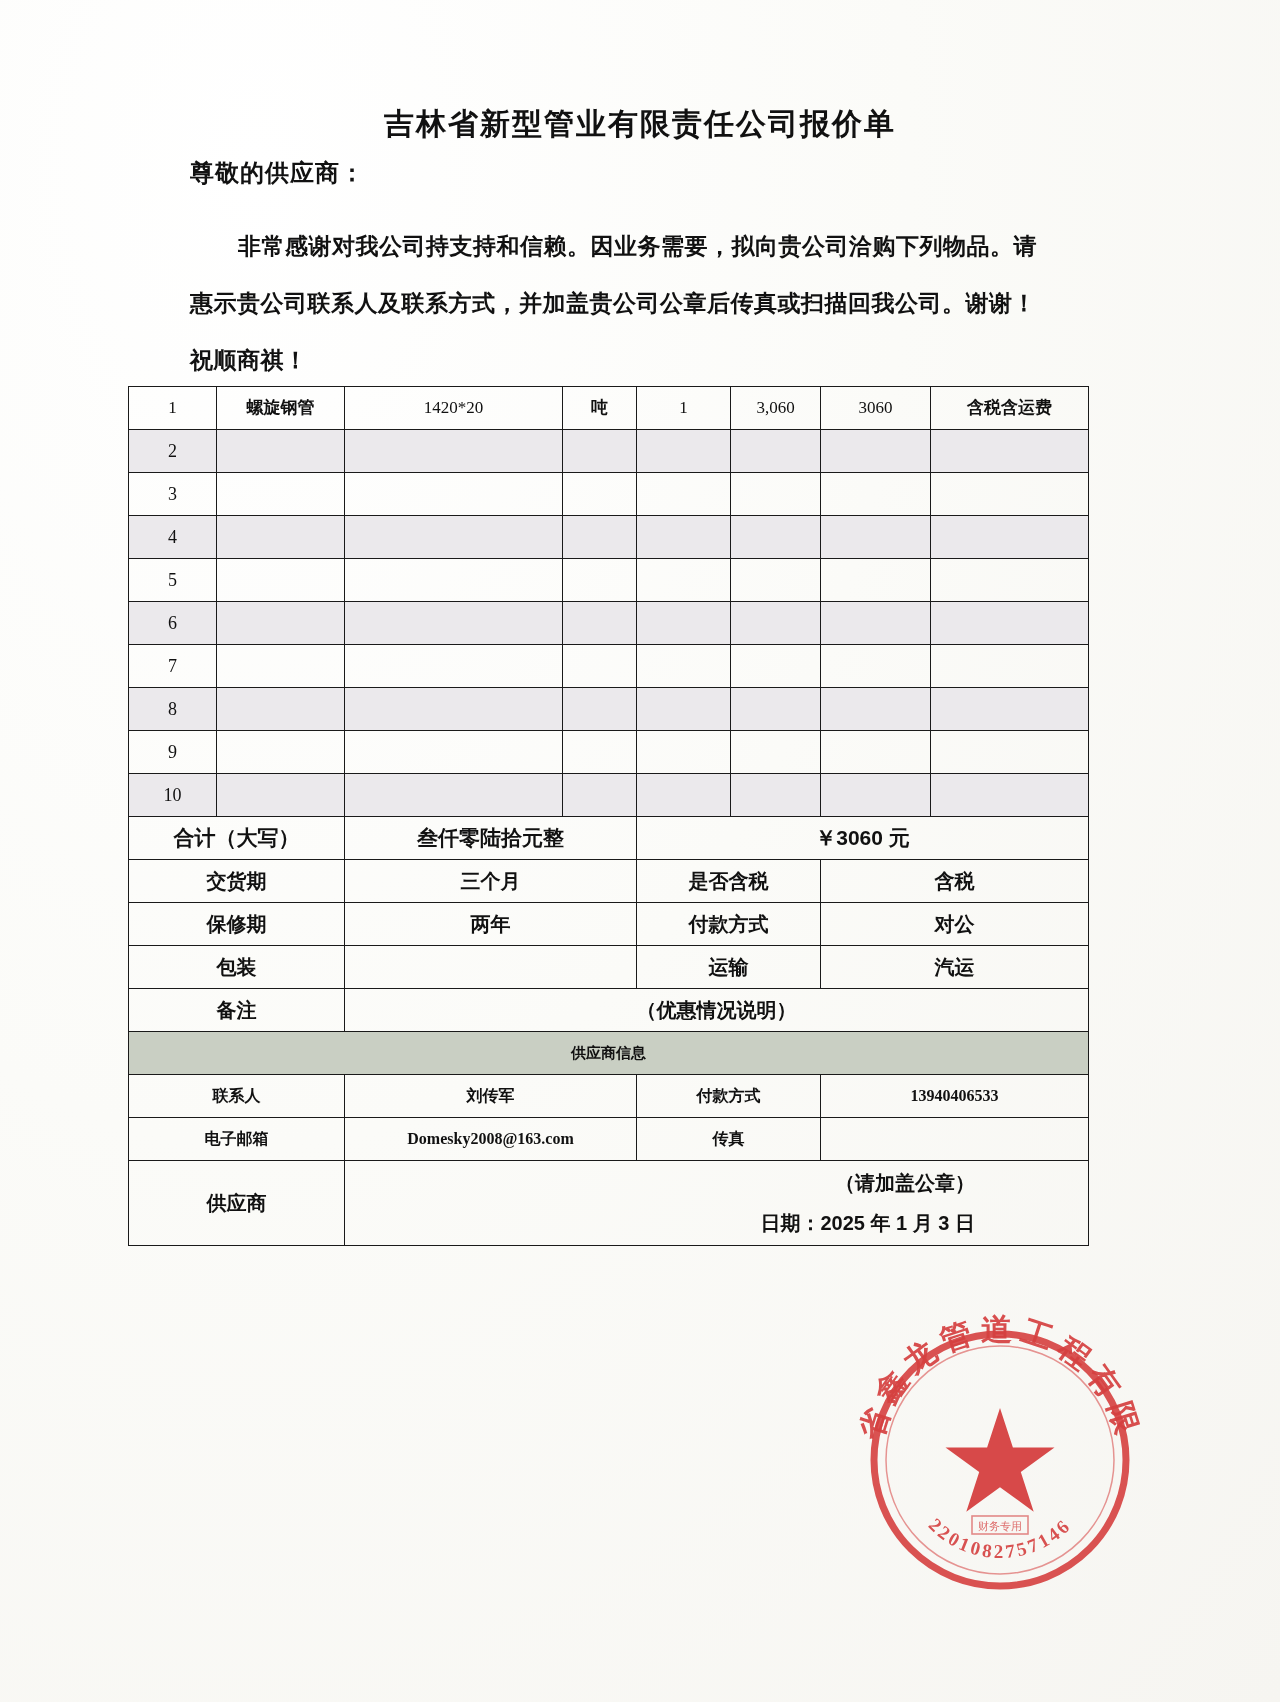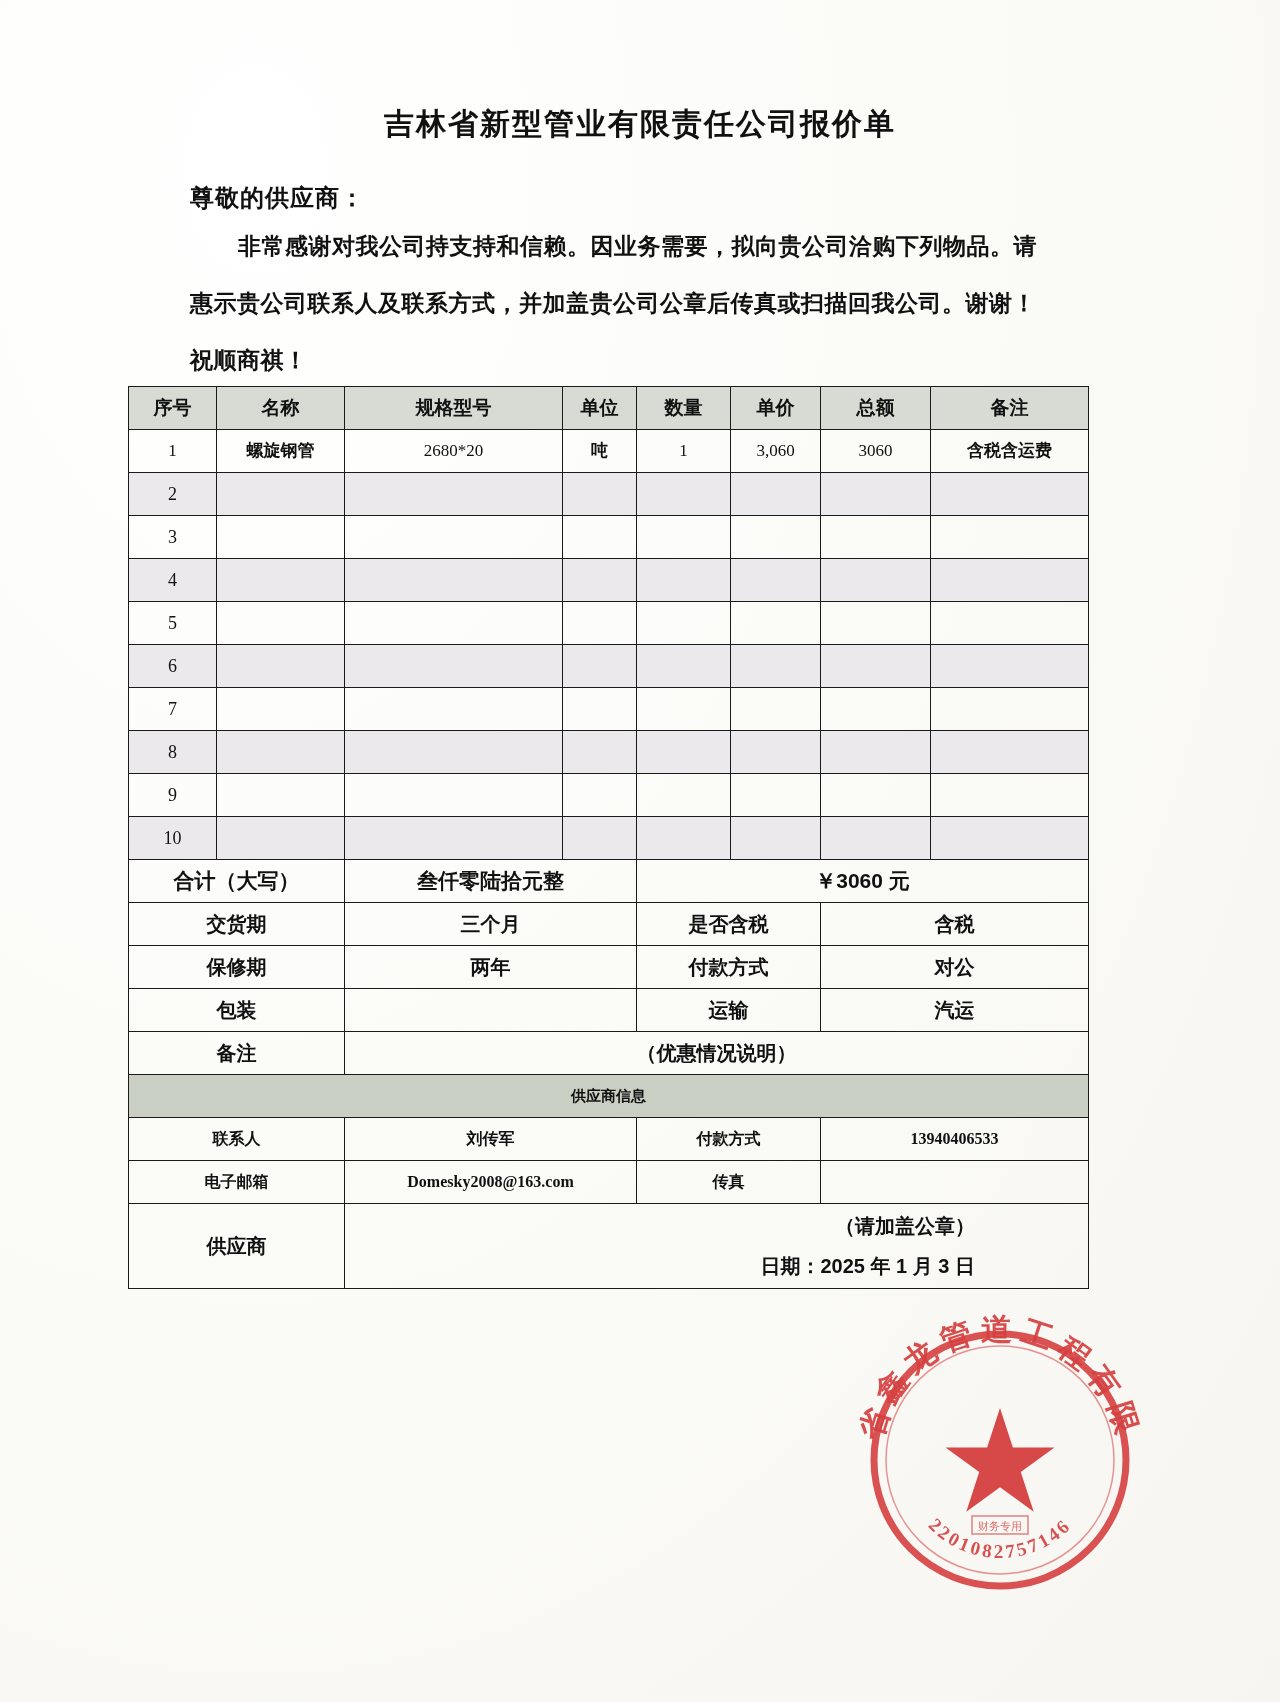--- a/index.html
+++ b/index.html
@@ -23,21 +23,21 @@
     text-align:center;
     font-size:30px;
     font-weight:bold;
     letter-spacing:2px;
     margin:0;
     position:absolute;
     top:104px;left:0;right:0;
   }
   .salutation{
     position:absolute;
-    top:182px;left:190px;
+    top:157px;left:190px;
     font-size:24px;font-weight:bold;
     letter-spacing:1px;
   }
   .body-text{
     position:absolute;
     top:218px;left:190px;width:850px;
     font-size:23px;
     font-weight:bold;
     line-height:57px;
     text-indent:48px;
@@ -123,35 +123,25 @@
       <col style="width:88px">
       <col style="width:128px">
       <col style="width:218px">
       <col style="width:74px">
       <col style="width:94px">
       <col style="width:90px">
       <col style="width:110px">
       <col style="width:158px">
     </colgroup>
     <tbody>
-      <tr class="hdr">
-        <td class="cjk">序号</td>
-        <td class="cjk">名称</td>
-        <td class="cjk">规格型号</td>
-        <td class="cjk">单位</td>
-        <td class="cjk">数量</td>
-        <td class="cjk">单价</td>
-        <td class="cjk">总额</td>
-        <td class="cjk">备注</td>
-      </tr>
 
       <tr class="row-item">
         <td class="num">1</td>
         <td class="cjk">螺旋钢管</td>
-        <td class="mono">2680*20</td>
+        <td class="mono">1420*20</td>
         <td class="cjk">吨</td>
         <td class="num">1</td>
         <td class="num">3,060</td>
         <td class="num">3060</td>
         <td class="cjk">含税含运费</td>
       </tr>
 
       <tr class="empty-row shade">
         <td class="num">2</td>
         <td></td>

